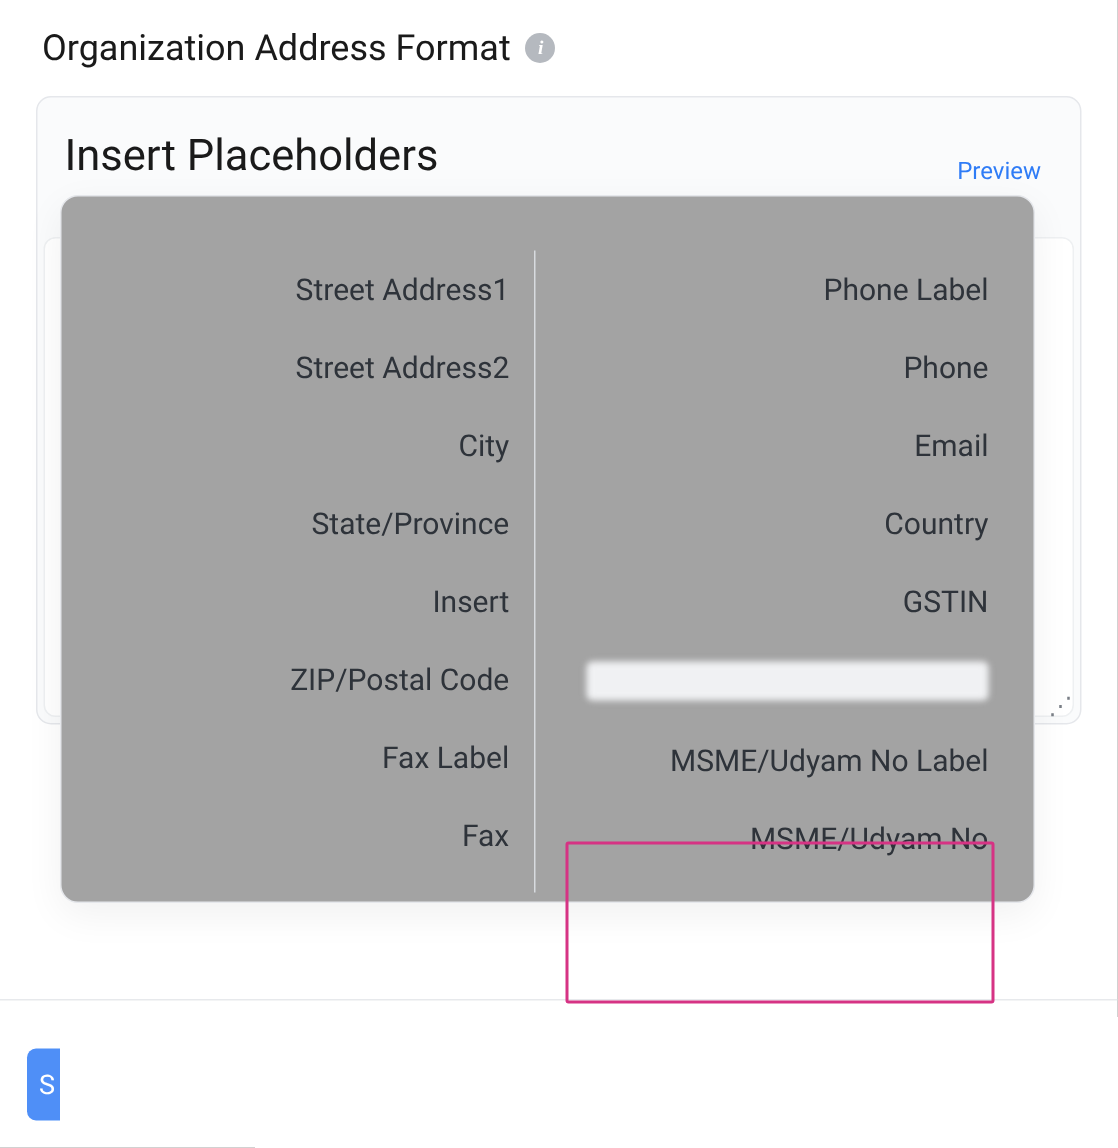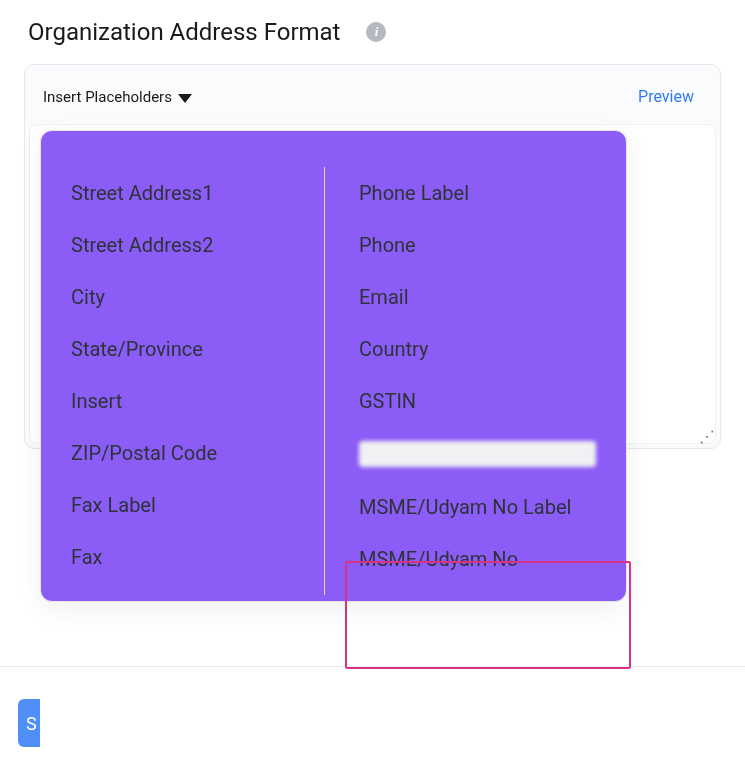--- a/index.html
+++ b/index.html
@@ -8,21 +8,21 @@
       background: #fff;
       width: 745px;
       height: 765px;
       overflow: hidden;
       position: relative;
     }
     .header {
       padding: 18px 28px 4px 28px;
       display: flex;
       align-items: center;
-      gap: 24px;
+      gap: 8px;
     }
     .header-title {
       font-size: 24px;
       font-weight: 400;
       color: #1a1a1a;
     }
     .header-sub {
       font-size: 18px;
       color: #8a8f98;
     }
@@ -50,26 +50,27 @@
     .panel-head {
       display: flex;
       align-items: center;
       justify-content: space-between;
       padding: 22px 26px 18px 18px;
     }
     .insert-btn {
       display: flex;
       align-items: center;
       gap: 6px;
-      font-size: 15px;
+      font-size: 29px;
       color: #1a1a1a;
       cursor: pointer;
       background: none;
       border: none;
       font-family: inherit;
+      flex-direction: column;
     }
     .caret {
       display: inline-block;
       width: 0; height: 0;
       border-left: 7px solid transparent;
       border-right: 7px solid transparent;
       border-top: 9px solid #1a1a1a;
       margin-top: 4px;
     }
     .preview-link {
@@ -115,27 +116,28 @@
       color: #fff;
       display: flex;
       align-items: center;
       padding-left: 8px;
       font-size: 18px;
     }
     .dropdown {
       position: absolute;
       top: 130px;
       left: 40px;
-      width: 587px;
-      background: #8b5cf6;
+      width: 650px;
+      background: #a3a3a3;
       border: 1px solid #e5e7eb;
       border-radius: 12px;
       box-shadow: 0 8px 26px rgba(0,0,0,0.06);
       padding: 36px 24px 6px 24px;
       display: flex;
+      text-align: right;
     }
     .col {
       flex: 1;
       display: flex;
       flex-direction: column;
     }
     .col-left {
       border-right: 1px solid #d8dbdf;
       padding-right: 10px;
       padding-bottom: 12px;

